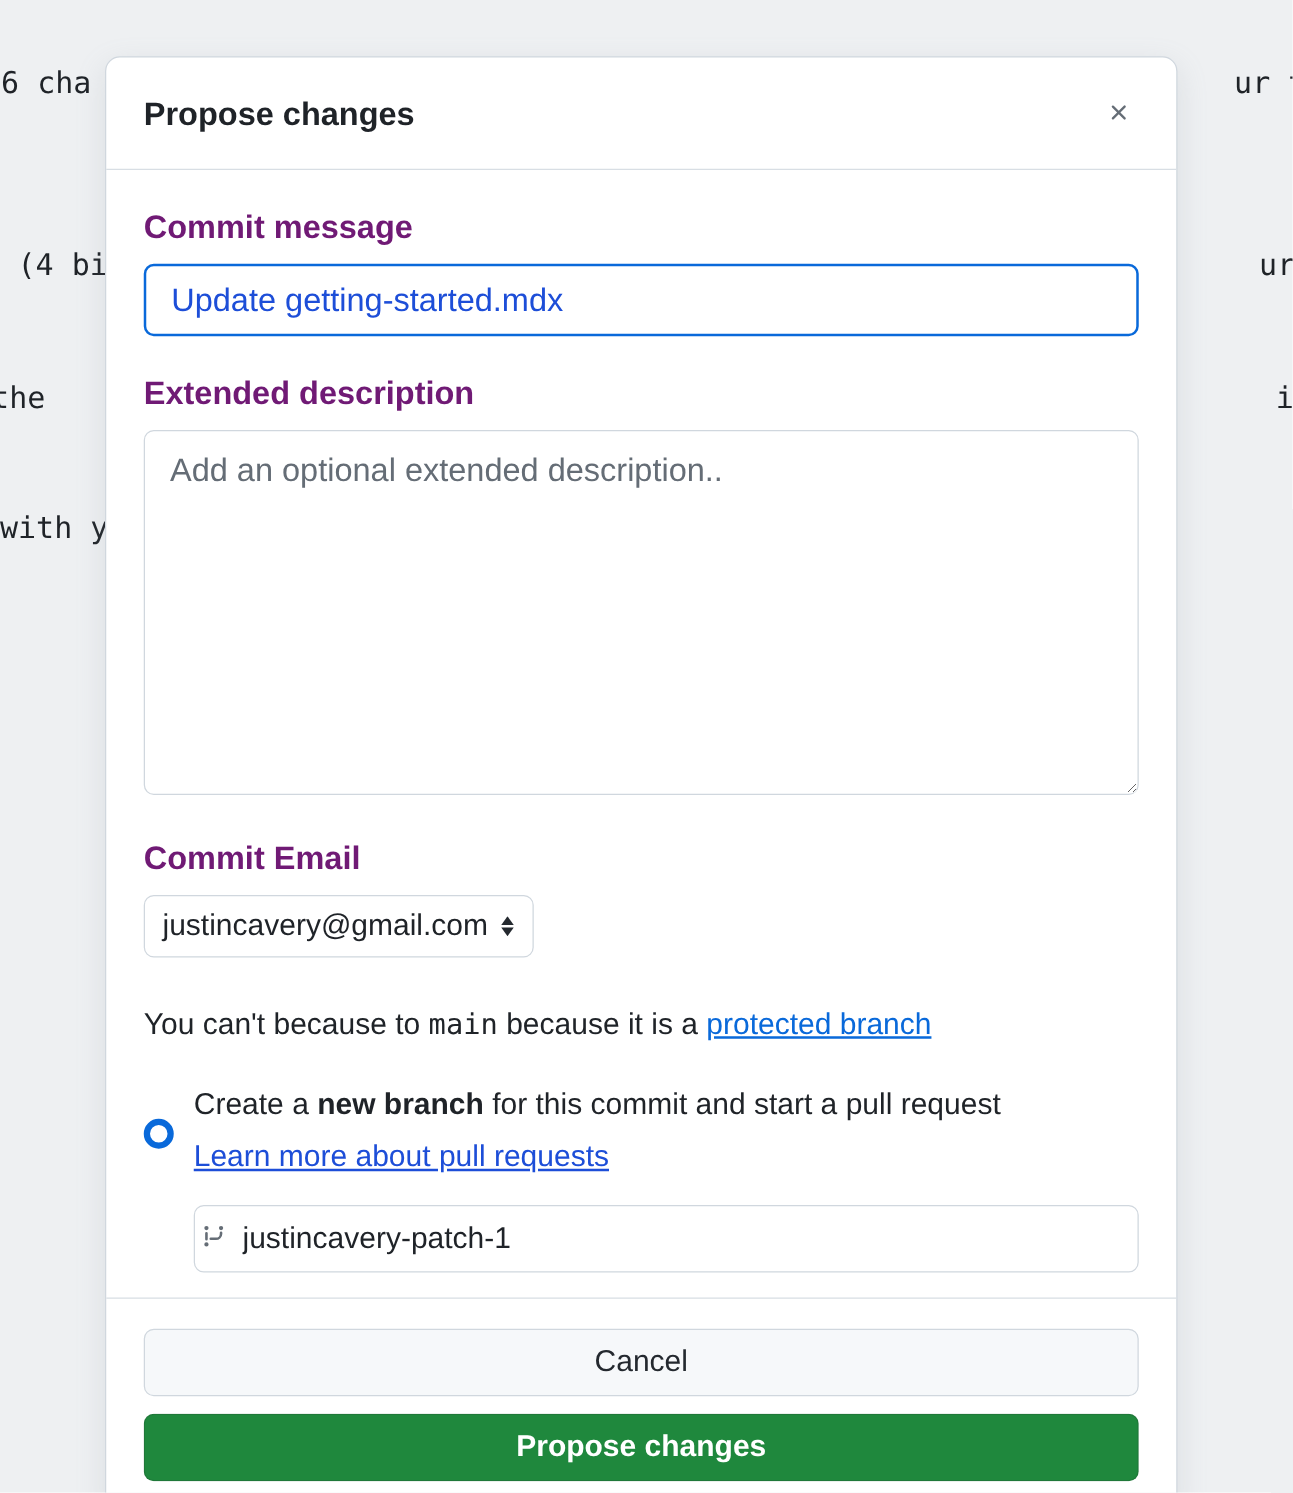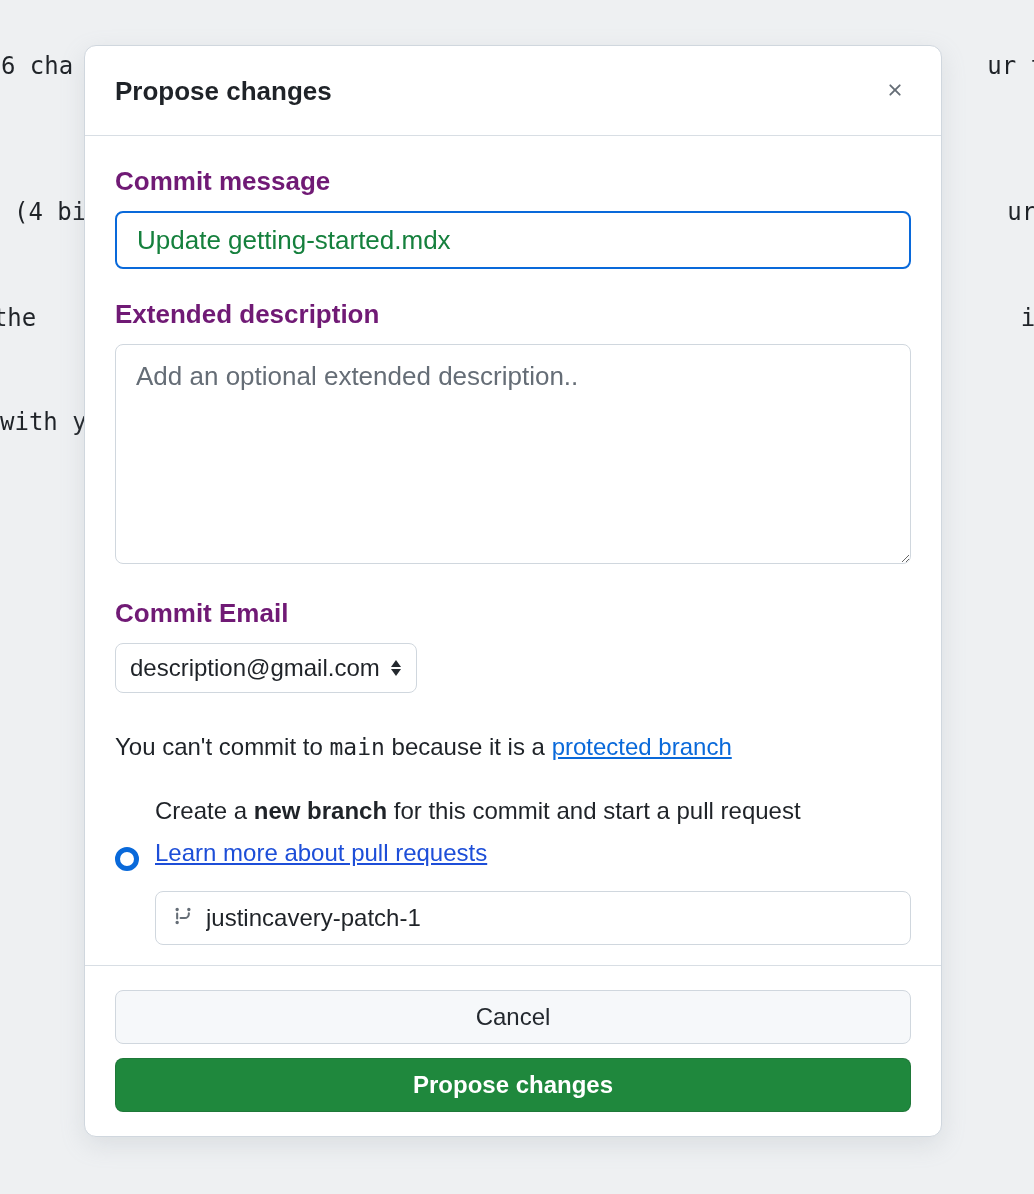--- a/index.html
+++ b/index.html
@@ -77,29 +77,29 @@
       margin-bottom: 14px;
       display: block;
     }
     .commit-input {
       width: 100%;
       height: 58px;
       border: 2px solid #0969da;
       border-radius: 8px;
       padding: 0 20px;
       font-size: 26px;
-      color: #15803d;
+      color: #1d4ed8;
       outline: none;
       font-family: inherit;
     }
     .section-spacer { height: 30px; }
 
     .description-textarea {
       width: 100%;
-      height: 220px;
+      height: 292px;
       border: 1px solid #d0d7de;
       border-radius: 8px;
       padding: 16px 20px;
       font-size: 26px;
       color: #1f2328;
       font-family: inherit;
       resize: both;
       outline: none;
     }
     .description-textarea::placeholder { color: #656d76; }
@@ -133,21 +133,21 @@
       font-size: 23px;
     }
     .link {
       color: #0969da;
       text-decoration: underline;
       cursor: pointer;
     }
 
     .radio-row {
       display: flex;
-      align-items: flex-end;
+      align-items: center;
       gap: 16px;
       margin-top: 28px;
     }
     .radio-outer {
       width: 24px;
       height: 24px;
       border-radius: 50%;
       border: 5px solid #0969da;
       background: #ffffff;
       flex-shrink: 0;
@@ -168,21 +168,21 @@
       cursor: pointer;
     }
 
     .branch-input-wrap {
       margin-top: 20px;
       margin-left: 40px;
       display: flex;
       align-items: center;
       border: 1px solid #d0d7de;
       border-radius: 8px;
-      padding: 12px 16px;
+      padding: 12px 4px;
       gap: 12px;
     }
     .branch-input {
       border: none;
       outline: none;
       font-size: 24px;
       font-family: inherit;
       flex: 1;
       color: #1f2328;
     }
@@ -245,33 +245,33 @@
 
     <div class="section-spacer"></div>
 
     <label class="field-label">Extended description</label>
     <textarea class="description-textarea" placeholder="Add an optional extended description.." style=""></textarea>
 
     <div class="section-spacer"></div>
 
     <label class="field-label">Commit Email</label>
     <div class="email-select">
-      <span>description@gmail.com</span>
+      <span>justincavery@gmail.com</span>
       <span class="updown-icon">
         <svg viewBox="0 0 12 8">
             <path d="M6 0 L11 7 L1 7 Z" fill="#24292f"></path>
           </svg>
         <svg viewBox="0 0 12 8">
             <path d="M6 8 L11 1 L1 1 Z" fill="#24292f"></path>
           </svg>
       </span>
     </div>
 
     <div class="notice">
-      <span>You can't commit to </span><span class="mono">main</span><span> because it is a </span><a class="link">protected branch</a>
+      <span>You can't because to </span><span class="mono">main</span><span> because it is a </span><a class="link">protected branch</a>
     </div>
 
     <div class="radio-row">
       <div class="radio-outer"></div>
       <div class="radio-text">
         <span>Create a </span><span class="bold">new branch</span><span> for this commit and start a pull request</span>
         <a class="learn-link">Learn more about pull requests</a>
       </div>
     </div>
 

